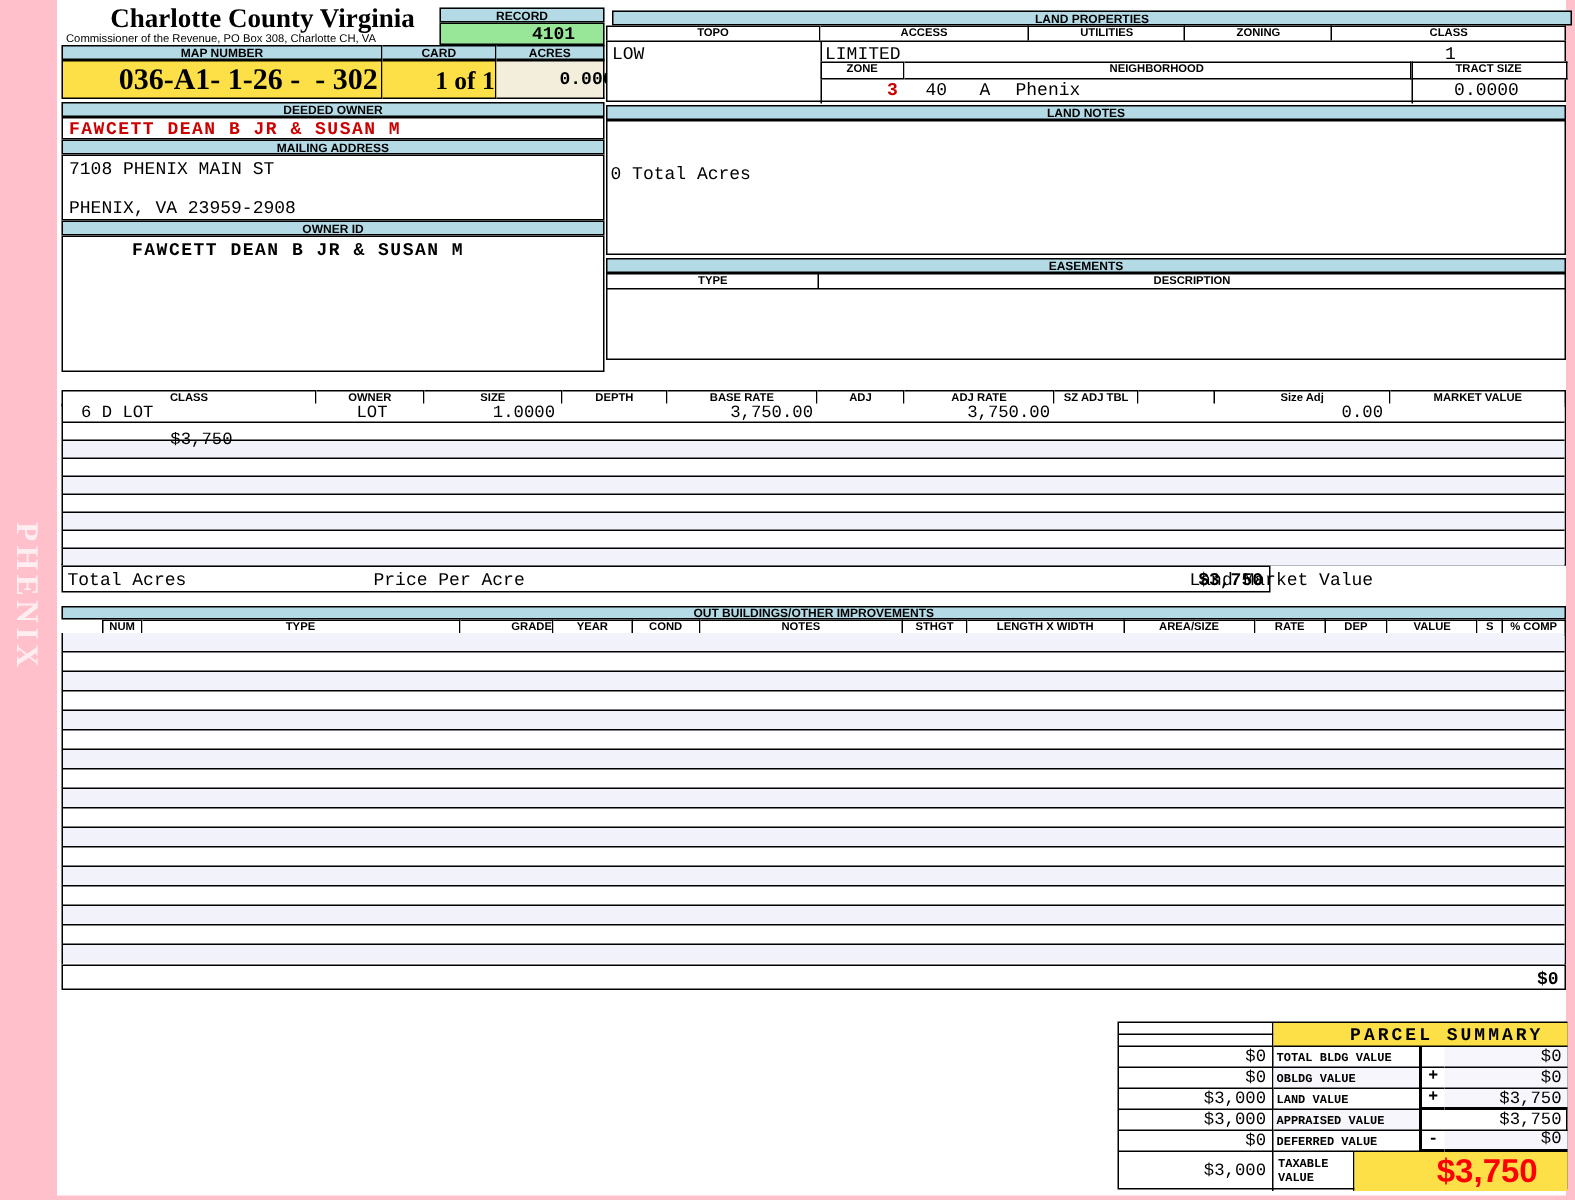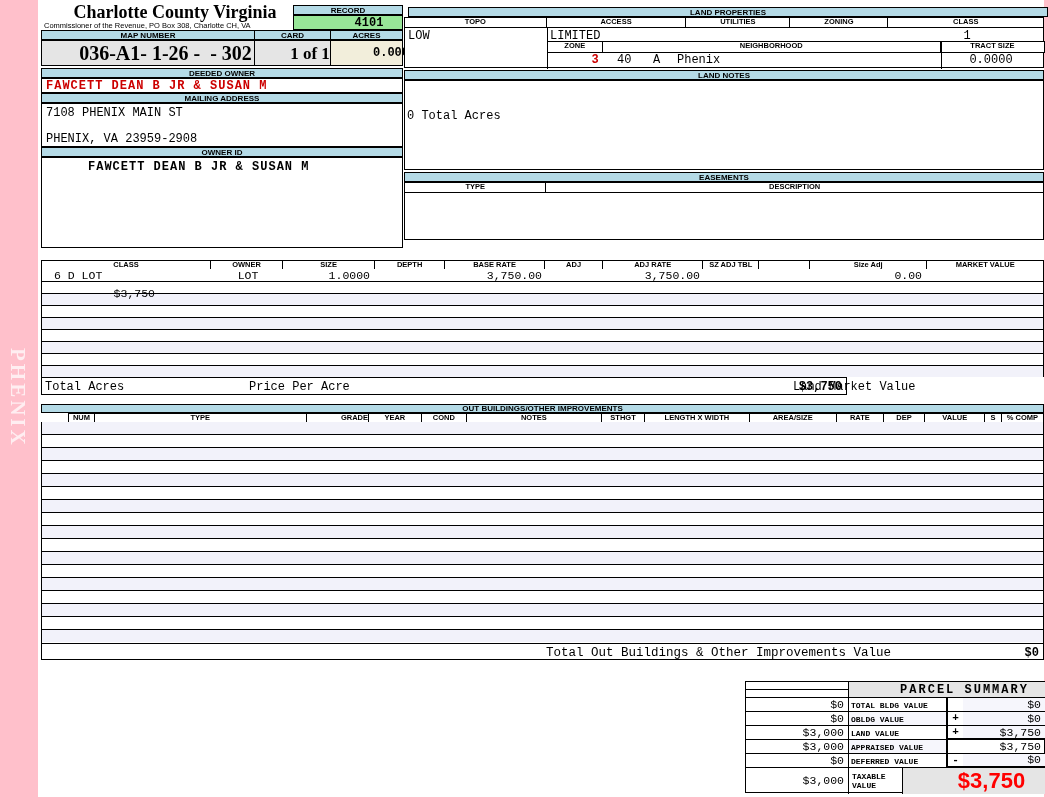--- a/index.html
+++ b/index.html
@@ -10,21 +10,21 @@
   .white{background:#FFFFFF;}
   .bar{background:#B4DAE6;border:1px solid #000;font-family:"Liberation Sans","DejaVu Sans",sans-serif;
        font-size:8px;font-weight:bold;text-align:center;line-height:9px;letter-spacing:0px;overflow:hidden;}
   .hcell{background:#FFFFFF;border:1px solid #000;border-left:none;font-family:"Liberation Sans","DejaVu Sans",sans-serif;
        font-size:7.5px;font-weight:bold;text-align:center;line-height:8px;overflow:hidden;white-space:nowrap;}
   .hcell.first{border-left:1px solid #000;}
   .box{border:1px solid #000;background:#FFFFFF;}
   .mono{font-size:12px;line-height:14px;white-space:pre;}
   .monob{font-size:12px;line-height:14px;font-weight:bold;white-space:pre;padding-left:42px;}
   .red{color:#CC0000;}
-  .yellow{background:#e5e5e5;padding-left:35px;}
+  .yellow{background:#fde047;padding-left:35px;}
   .green{background:#98E698;}
   .beige{background:#F2EEDB;}
   .serif{font-family:"Liberation Serif","DejaVu Serif",serif;}
   .row{display:flex;}
   .erow{border-top:1px solid #000;}
   .erow:nth-child(odd){background:#F2F2FA;}
   .erow:nth-child(even){background:#FFFFFF;}
   .landcells span{display:inline-block;box-sizing:border-box;font-size:11.5px;line-height:12px;white-space:pre;overflow:hidden;}
   .watermark{writing-mode:vertical-rl;font-family:"Liberation Serif","DejaVu Serif",serif;
        font-weight:bold;font-size:21px;letter-spacing:3px;color:rgba(255,255,255,0.72);}
@@ -179,21 +179,20 @@
     <div class="erow" style="height:12px;"></div>
     <div class="erow" style="height:12px;"></div>
     <div class="erow" style="height:12px;"></div>
     <div class="erow" style="height:12px;"></div>
     <div class="erow" style="height:12px;"></div>
     <div class="erow" style="height:12px;"></div>
     <div class="erow" style="height:12px;"></div>
     <div class="erow" style="height:12px;"></div>
   </div>
   <div class="abs box" style="left:41px;top:643px;width:1003px;height:17px;">
-    <div class="abs mono" style="left:504px;top:2px;font-size:12.5px;">Total Out Buildings &amp; Other Improvements Value</div>
     <div class="abs monob" style="right:4px;top:2px;">$0</div>
   </div>
 
   <div class="abs" style="left:745px;top:681px;width:300px;height:112px;border:1px solid #000;background:#fff;">
 
     <div class="abs" style="left:0;top:0;width:103px;height:8px;border-bottom:1px solid #000;border-right:1px solid #000;"></div>
     <div class="abs" style="left:0;top:8px;width:103px;height:8px;border-bottom:1px solid #000;border-right:1px solid #000;"></div>
     <div class="abs yellow" style="left:103px;top:0;width:196px;height:16px;border-bottom:1px solid #000;font-weight:bold;font-size:12px;line-height:16px;text-align:center;letter-spacing:2px;">PARCEL SUMMARY</div>
 
     <div class="abs psval" style="left:0;top:16px;width:103px;height:14px;border-right:1px solid #000;border-bottom:1px solid #000;line-height:14px;">$0</div>

